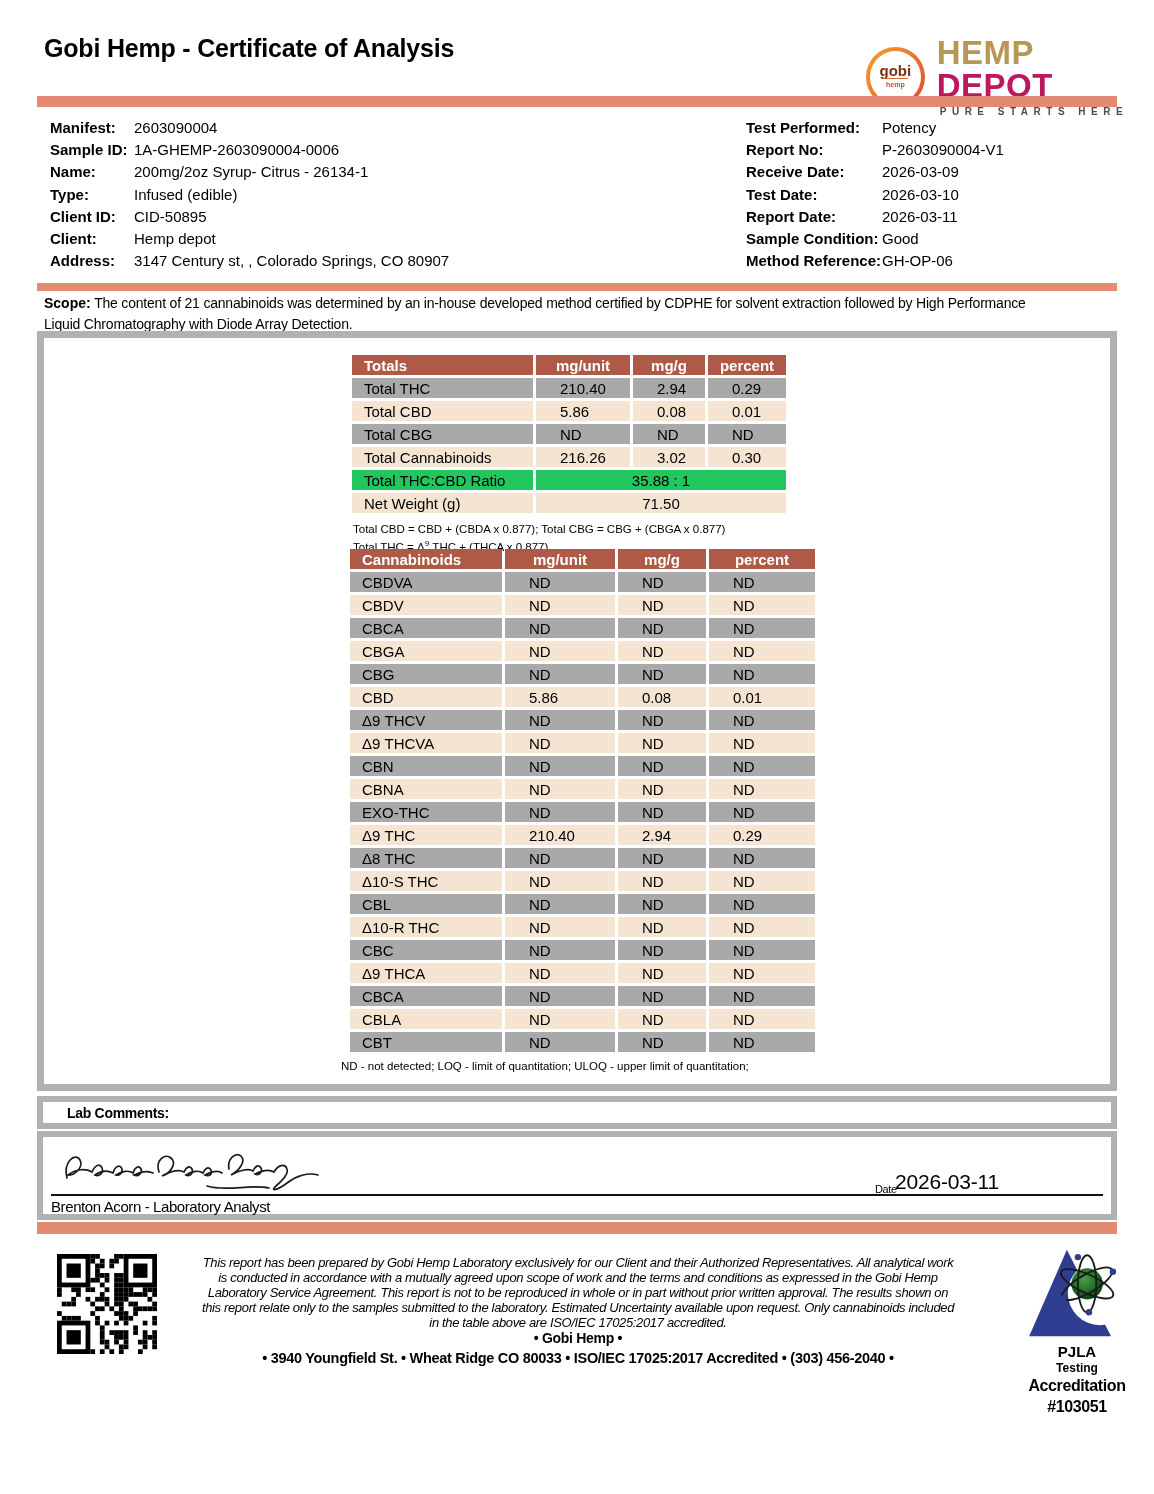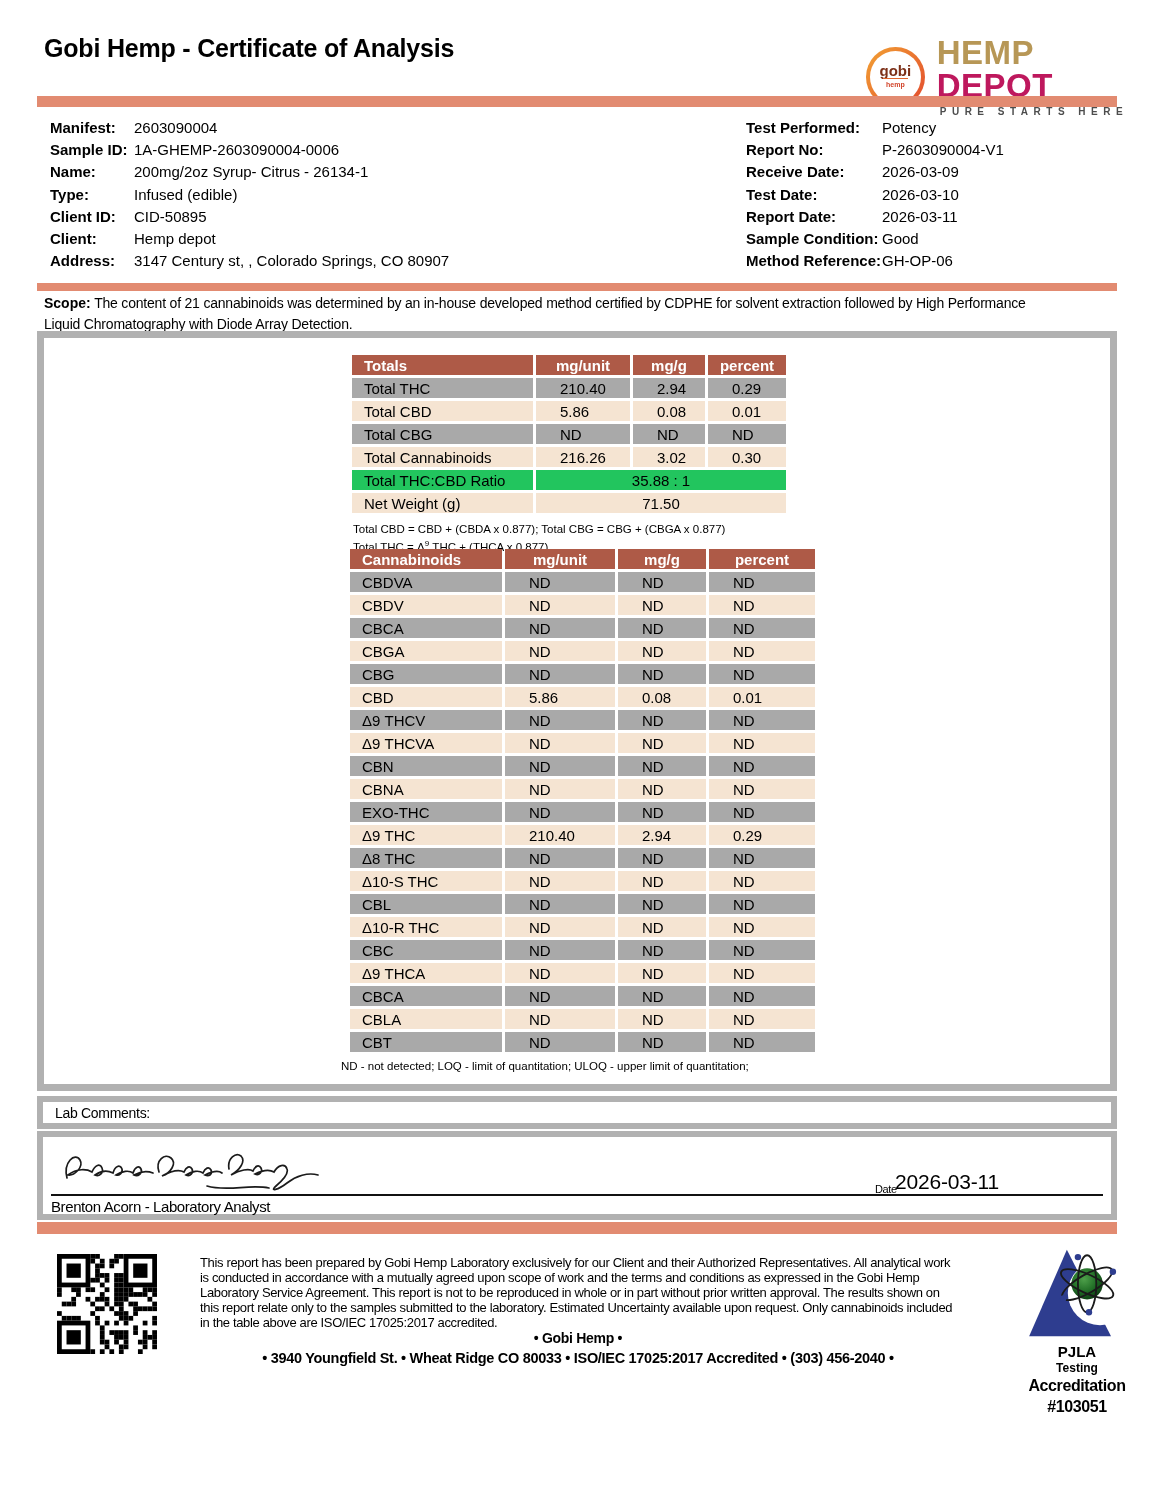--- a/index.html
+++ b/index.html
@@ -54,33 +54,33 @@
   tr.cream td{background:#F5E4D2;}
   .totals-wrap{position:absolute;left:305px;top:14px;}
   .tot-notes{position:absolute;left:309px;top:183px;font-size:11.5px;line-height:1.45;}
   .cann-wrap{position:absolute;left:303px;top:208px;}
   .cann-note{position:absolute;left:297px;top:722px;font-size:11.5px;}
   sup{font-size:8px;}
 
   
   .lab-box{position:absolute;left:37px;top:1096px;width:1080px;height:33px;border:6px solid #B1B1B1;
            background:#fff;box-sizing:border-box;display:flex;align-items:center;}
-  .lab-lbl{font-size:14px;font-weight:normal;padding-left:12px;letter-spacing:-0.3px;}
+  .lab-lbl{font-size:14px;font-weight:bold;padding-left:24px;letter-spacing:-0.3px;}
   .sig-box{position:absolute;left:37px;top:1131px;width:1080px;height:89px;border:6px solid #B1B1B1;
            background:#fff;box-sizing:border-box;}
   .sig-svg{position:absolute;left:14px;top:5px;}
   .sig-date{position:absolute;left:852px;top:33px;font-size:21px;letter-spacing:-0.2px;}
   .sig-line{position:absolute;left:8px;right:8px;top:57px;height:2px;background:#111;}
   .sig-analyst{position:absolute;left:8px;top:61px;font-size:15px;letter-spacing:-0.4px;}
   .sig-datelbl{position:absolute;left:832px;top:46px;font-size:11px;letter-spacing:-0.4px;}
 
   
   .qr{position:absolute;left:57px;top:1254px;width:100px;height:100px;}
-  .disclaimer{position:absolute;left:200px;top:1256px;width:756px;text-align:left;
-              font-size:13px;line-height:14.9px;letter-spacing:-0.35px;}
+  .disclaimer{position:absolute;left:200px;top:1256px;width:756px;text-align:center;
+              font-size:13px;line-height:14.9px;letter-spacing:-0.35px;font-style:italic;}
   .org-line{position:absolute;left:200px;top:1330px;width:756px;text-align:center;font-size:14px;font-weight:bold;letter-spacing:-0.3px;}
   .addr-line{position:absolute;left:160px;top:1350px;width:836px;text-align:center;font-size:14.5px;font-weight:bold;letter-spacing:-0.3px;}
   .pjla{position:absolute;left:1014px;top:1247px;width:126px;text-align:center;}
   .pjla-name{font-size:15px;font-weight:bold;line-height:1.2;}
   .pjla-type{font-size:12px;font-weight:bold;line-height:1.25;}
   .pjla-acc{font-size:16px;font-weight:bold;letter-spacing:-0.4px;line-height:1.3;}
 </style>
 </head>
 <body>
 

